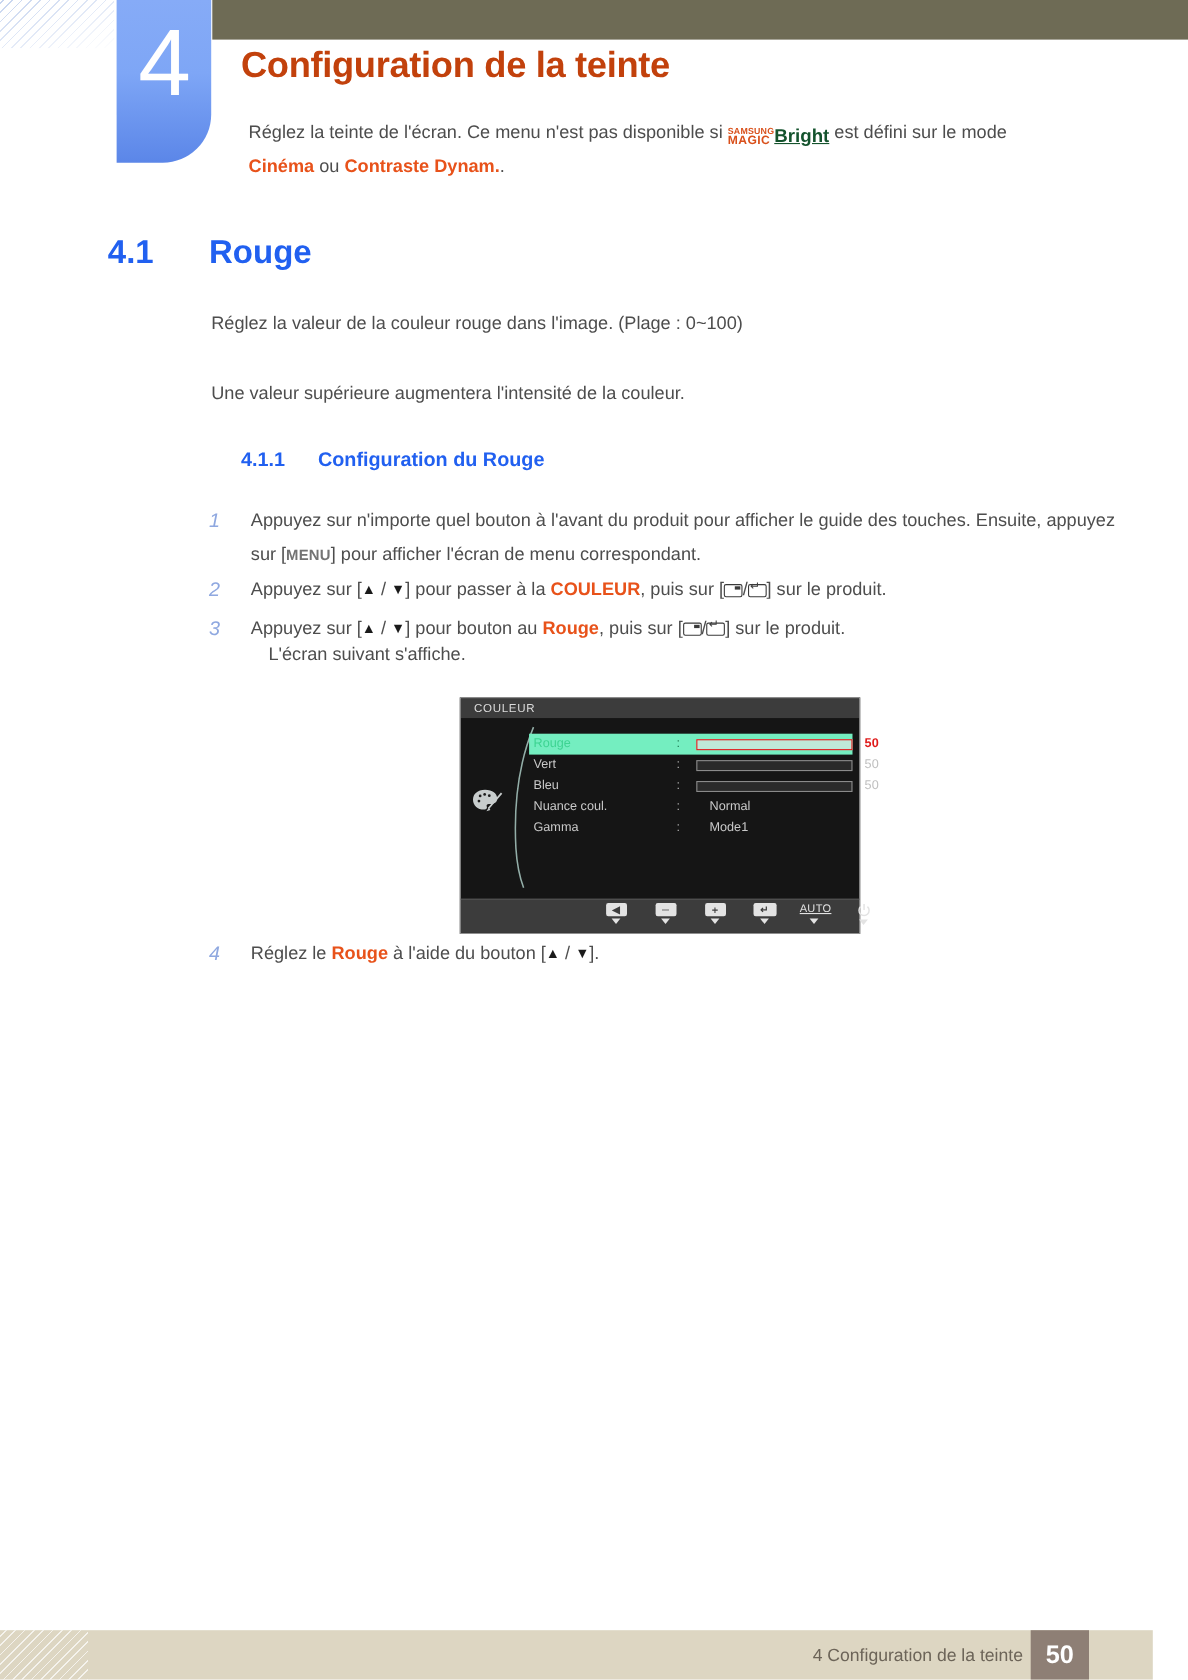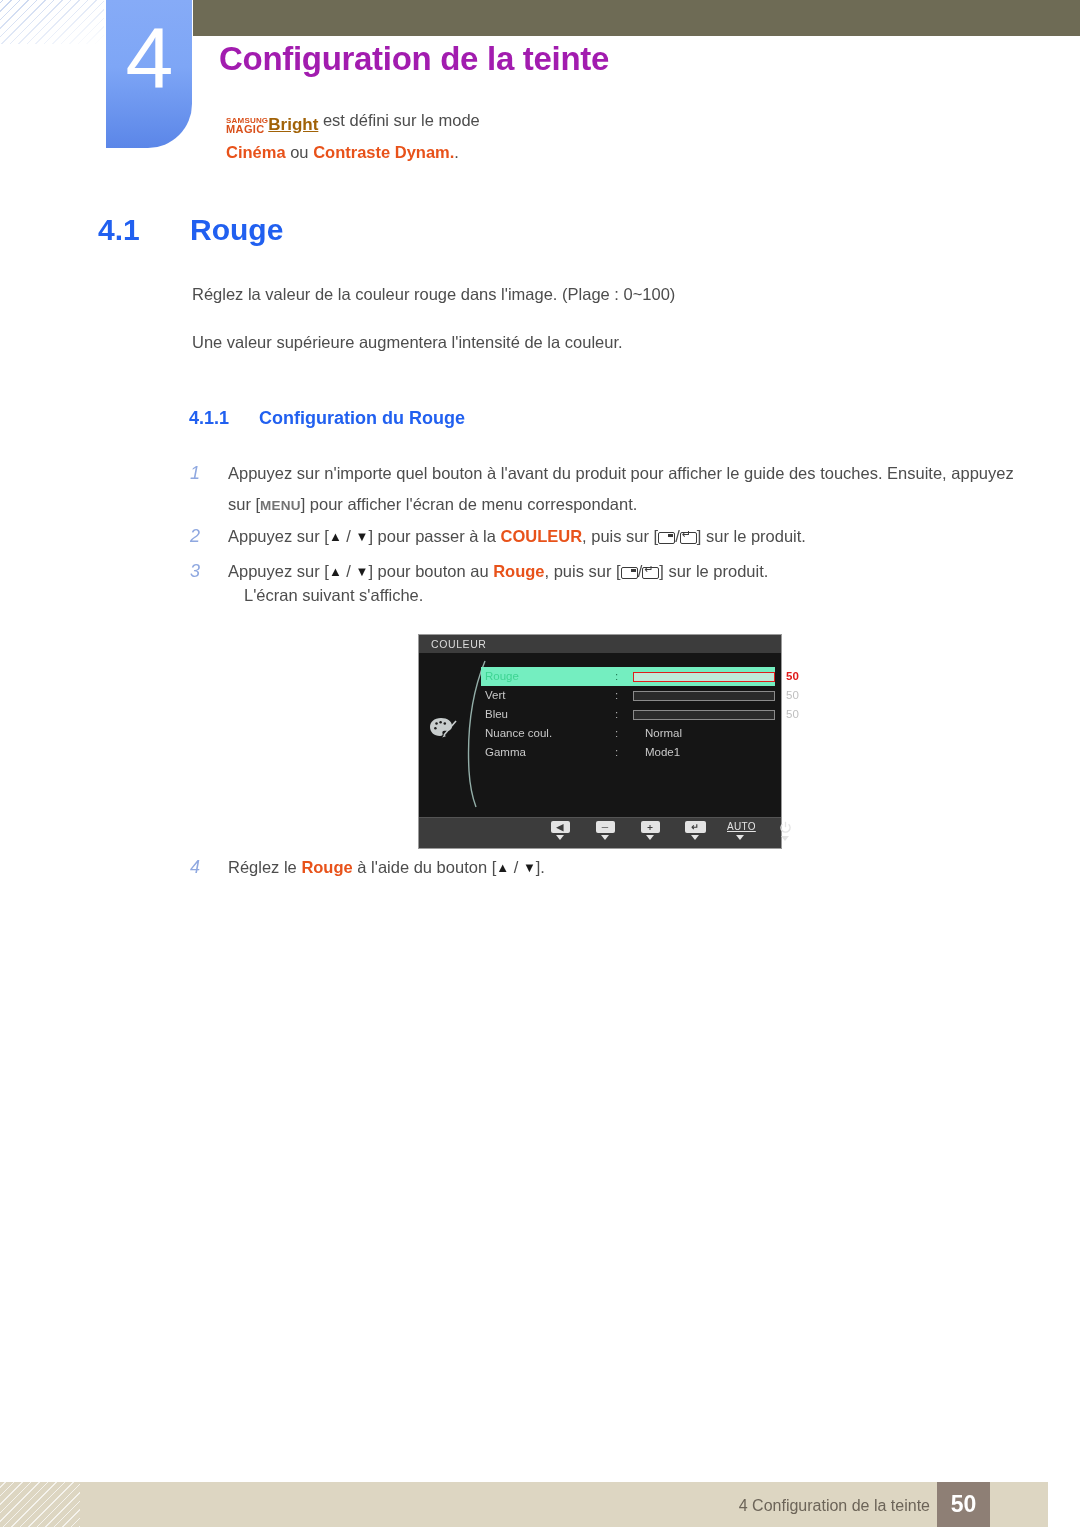--- a/index.html
+++ b/index.html
@@ -52,21 +52,21 @@
     line-height: 1;
     letter-spacing: -1px;
   }
 
   
   .chapter-title {
     position: absolute;
     left: 219px; top: 40px;
     font-size: 33px;
     font-weight: bold;
-    color: #a21caf;
+    color: #c2410c;
     letter-spacing: -0.3px;
   }
   .chapter-intro {
     position: absolute;
     left: 226px; top: 105px;
     width: 790px;
     font-size: 16.5px;
     line-height: 31px;
     color: #4d4d4d;
   }
@@ -101,21 +101,21 @@
     font-size: 11px;
     font-weight: bold;
     color: #d9501b;
     letter-spacing: 0.4px;
   }
   .magic-bright {
     display: inline-block;
     vertical-align: middle;
     font-size: 17px;
     font-weight: bold;
-    color: #a16207;
+    color: #14532d;
     text-decoration: underline;
     position: relative;
     top: 1px;
   }
 
   
   .h1-row {
     position: absolute;
     left: 98px; top: 213px;
     font-size: 30px;
@@ -124,32 +124,32 @@
   }
   .h1-row .num { display: inline-block; width: 92px; }
 
   .h3-row {
     position: absolute;
     left: 189px; top: 408px;
     font-size: 18px;
     font-weight: bold;
     color: #2160f0;
   }
-  .h3-row .num { display: inline-block; width: 70px; }
+  .h3-row .num { display: inline-block; width: 70px; margin-left: 30px; }
 
   
   .para {
     position: absolute;
     left: 192px;
     font-size: 16.5px;
     line-height: 28px;
     color: #4d4d4d;
   }
   .p-range { top: 280px; }
-  .p-intensity { top: 328px; }
+  .p-intensity { top: 344px; }
 
   
   .step {
     position: absolute;
     left: 190px;
     width: 830px;
     font-size: 16.5px;
     line-height: 31px;
     color: #4d4d4d;
   }
@@ -418,21 +418,21 @@
 
 <div class="hatch"></div>
 <div class="olive-bar"></div>
 <div class="chapter-tab">
   <div class="num">4</div>
 </div>
 
 <div class="chapter-title">Configuration de la teinte</div>
 
 <div class="chapter-intro">
-  <span class="magic-lockup"><span class="magic-stack"><span class="s1">SAMSUNG</span><span class="s2">MAGIC</span></span><span class="magic-bright">Bright</span></span><span> est défini sur le mode </span><br>
+  <span>Réglez la teinte de l'écran. Ce menu n'est pas disponible si </span><span class="magic-lockup"><span class="magic-stack"><span class="s1">SAMSUNG</span><span class="s2">MAGIC</span></span><span class="magic-bright">Bright</span></span><span> est défini sur le mode </span><br>
   <span class="orange">Cinéma</span><span> ou </span><span class="orange">Contraste Dynam.</span><span>.</span>
 </div>
 
 <div class="h1-row">
   <span class="num">4.1</span><span>Rouge</span>
 </div>
 
 <div class="para p-range">Réglez la valeur de la couleur rouge dans l'image. (Plage : 0~100)</div>
 <div class="para p-intensity">Une valeur supérieure augmentera l'intensité de la couleur.</div>
 

